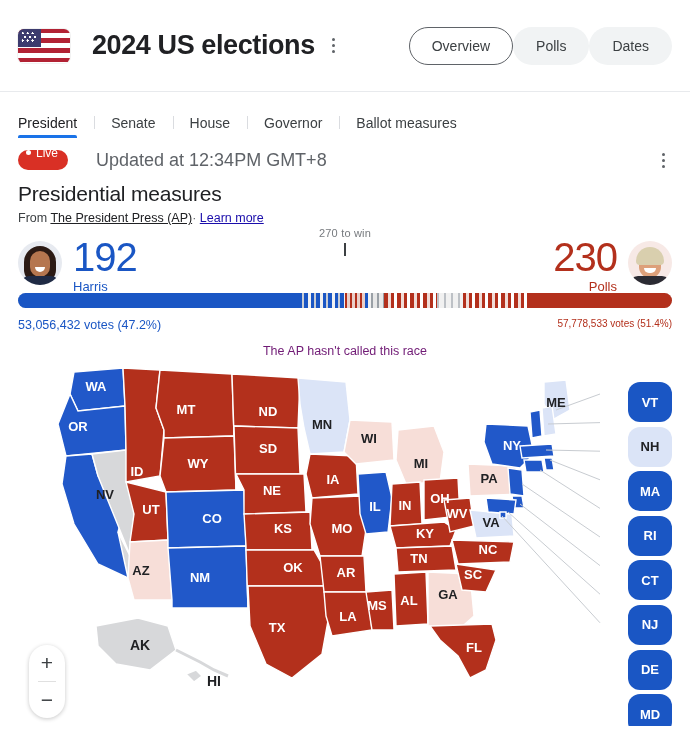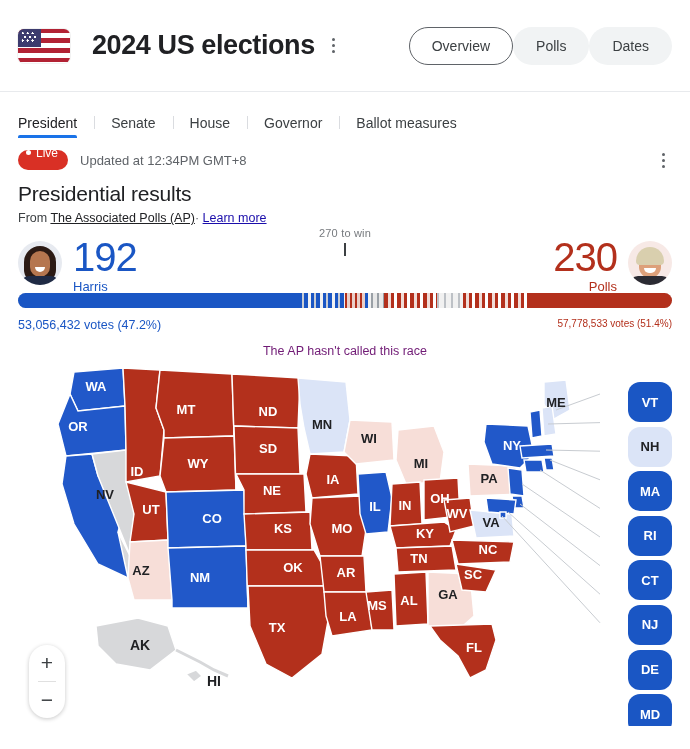--- a/index.html
+++ b/index.html
@@ -88,21 +88,21 @@
   .live-row {
     display:flex; align-items:center; padding: 10px 18px 0 18px; height:34px;
   }
   .live-badge {
     display:flex; align-items:center; gap:5px;
     background:#d93025; color:#fff; border-radius:11px;
     height:20px; padding: 0 10px 15px 8px; font-size:12px; font-weight:500;
   }
   .live-dot { width:5px; height:5px; border-radius:50%; background:#fff; display:block; }
   .updated {
-    font-size:13px; color:#5f6368; margin-left:12px;
+    font-size:18px; color:#5f6368; margin-left:28px;
   }
   .live-row .kebab { margin-left:auto; }
 
   
   .results-head { padding: 10px 18px 0 18px; }
   .results-title { font-size:21px; font-weight:400; color:#202124; letter-spacing:-.2px; }
   .results-sub { font-size:12.5px; color:#3c4043; margin-top:5px; }
   .results-sub a { color:#202124; text-decoration:underline; cursor:pointer; }
   .results-sub a.learn { color:#1a0dab; }
   .dotsep { color:#5f6368; }
@@ -276,24 +276,24 @@
   </div>
   <div class="updated">Updated at 12:34PM GMT+8</div>
   <div class="kebab">
     <span></span>
       <span></span>
       <span></span>
   </div>
 </div>
 
 <div class="results-head">
-  <div class="results-title">Presidential results</div>
+  <div class="results-title">Presidential measures</div>
   <div class="results-sub">
     <span>From</span>
-    <a>The Associated Polls (AP)</a><span class="dotsep">·</span>
+    <a>The President Press (AP)</a><span class="dotsep">·</span>
     <a class="learn">Learn more</a>
   </div>
 </div>
 
 <div class="cands">
 
   <div class="cand left">
     <div class="avatar harris">
       <div class="hair"></div>
         <div class="skin"></div>

